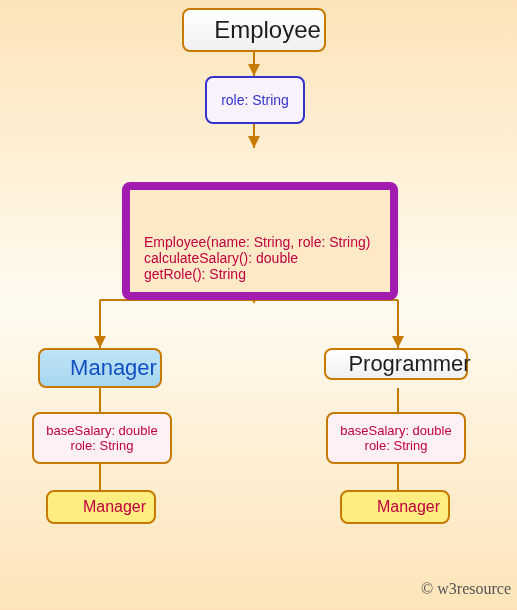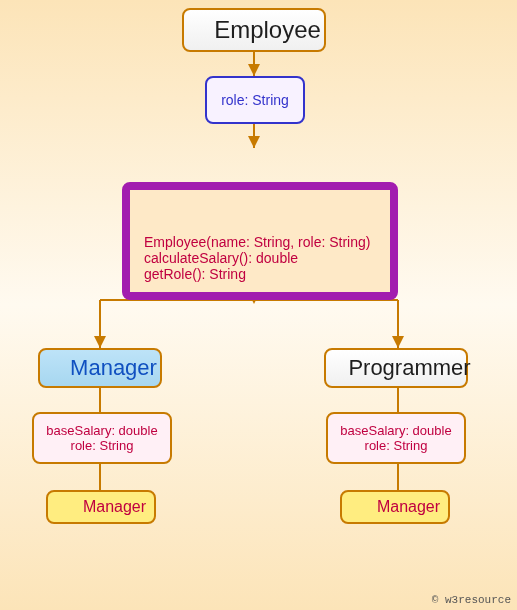--- a/index.html
+++ b/index.html
@@ -75,21 +75,21 @@
     left: 46px; top: 490px;
     width: 110px; height: 34px;
     background: #ffed80;
     border: 2px solid #c77a00;
     font-size: 16px;
     color: #c00040;
     line-height: 30px;
   }
   .programmer-title {
     left: 324px; top: 348px;
-    width: 144px; height: 40px;
+    width: 144px; height: 32px;
     background: linear-gradient(#ffffff, #f0f0f0);
     border: 2px solid #c77a00;
     font-size: 22px;
     color: #1e1e1e;
     line-height: 36px;
   }
   .programmer-attrs {
     left: 326px; top: 412px;
     width: 140px; height: 52px;
     background: #fff0f6;
@@ -110,23 +110,23 @@
   .method-line { width: 100%; }
   svg.connectors {
     position: absolute;
     left: 0; top: 0;
     width: 517px; height: 610px;
     pointer-events: none;
   }
   .watermark {
     position: absolute;
     right: 6px;
-    bottom: 4px;
-    font-family: Liberation Mono, monospace;
-    font-size: 11px;
+    bottom: 12px;
+    font-family: Liberation Serif, serif;
+    font-size: 16px;
     color: #555;
   }
 </style>
 </head>
 <body>
 
 <svg class="connectors">
   <defs>
     <marker id="arrow" markerWidth="10" markerHeight="10" refX="6" refY="3" orient="auto">
       <path d="M0,0 L6,3 L0,6 Z" fill="#c77a00"></path>

